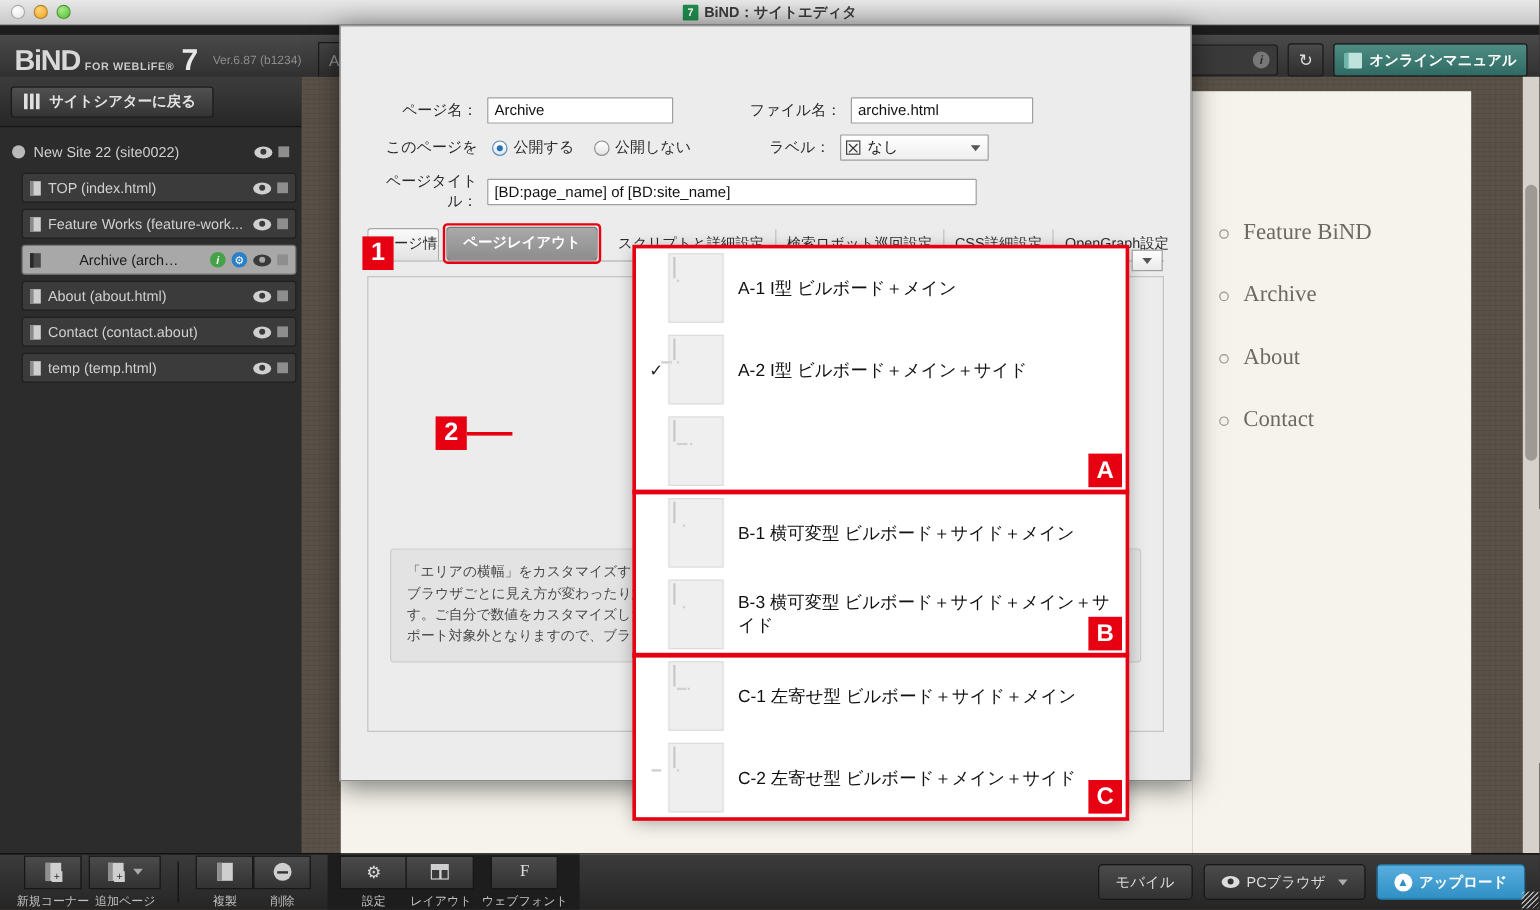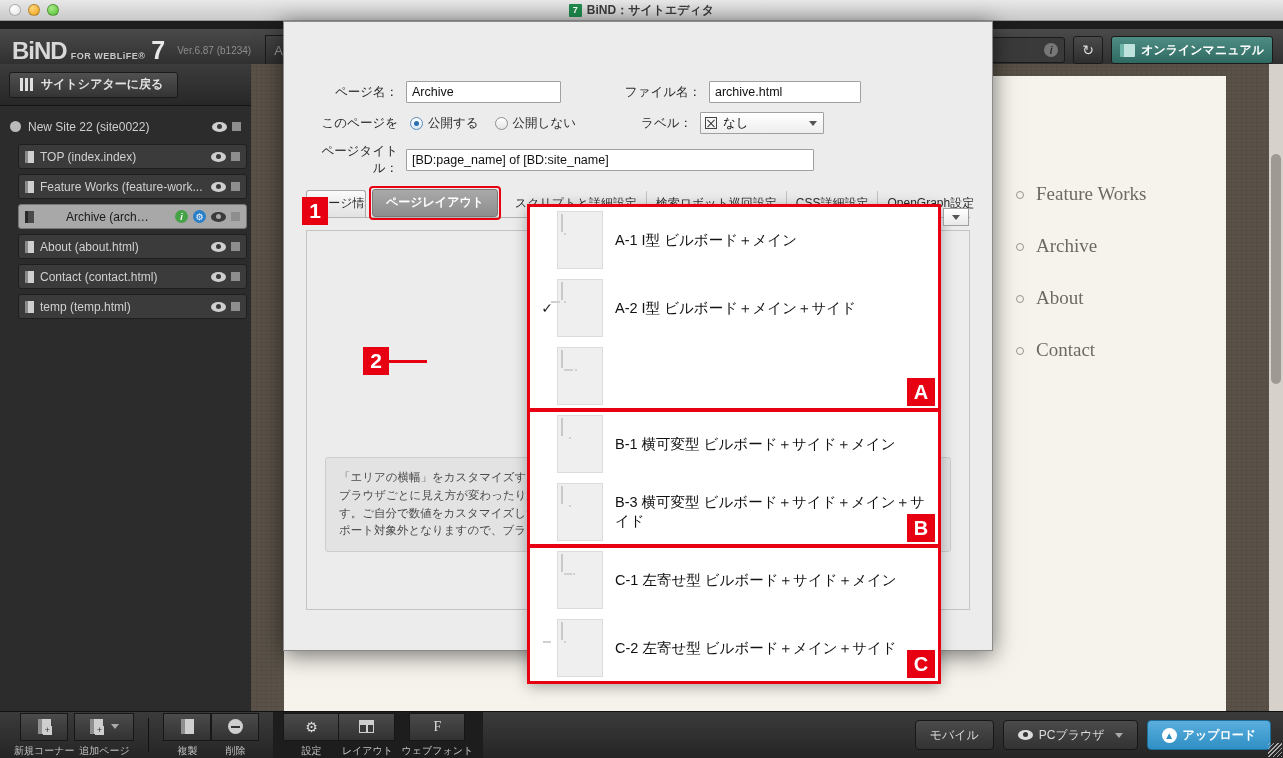--- a/index.html
+++ b/index.html
@@ -387,21 +387,21 @@
     <div class="sp-title">Archive</div>
     <div class="sp-hero">
       <div class="sp-credit">©iStockphoto.com/Forest Woodward</div>
     </div>
     <div class="sp-img2">
       <span class="win-arch l"></span>
       <span class="win-arch r"></span>
     </div>
   </div>
   <div class="sitenav">
-    <div class="navitem">Feature Works</div>
+    <div class="navitem">Feature BiND</div>
     <div class="navitem">Archive</div>
     <div class="navitem">About</div>
     <div class="navitem">Contact</div>
   </div>
   <div class="scroll-track">
     <div class="scroll-thumb"></div>
   </div>
 </div>
 
 <div class="sidebar">
@@ -420,21 +420,21 @@
       <span class="sitedot"></span>
       <span class="tname">New Site 22 (site0022)</span>
       <span class="tree-icons">
         <span class="eye"></span>
         <span class="sq"></span>
       </span>
     </div>
 
     <div class="tree-row page">
       <span class="pgicon"></span>
-      <span class="tname">TOP (index.index)</span>
+      <span class="tname">TOP (index.html)</span>
       <span class="tree-icons">
         <span class="eye"></span>
         <span class="sq"></span>
       </span>
     </div>
 
     <div class="tree-row page">
       <span class="pgicon"></span>
       <span class="tname">Feature Works (feature-work...</span>
       <span class="tree-icons">
@@ -458,21 +458,21 @@
       <span class="pgicon"></span>
       <span class="tname">About (about.html)</span>
       <span class="tree-icons">
         <span class="eye"></span>
         <span class="sq"></span>
       </span>
     </div>
 
     <div class="tree-row page">
       <span class="pgicon"></span>
-      <span class="tname">Contact (contact.html)</span>
+      <span class="tname">Contact (contact.about)</span>
       <span class="tree-icons">
         <span class="eye"></span>
         <span class="sq"></span>
       </span>
     </div>
 
     <div class="tree-row page">
       <span class="pgicon"></span>
       <span class="tname">temp (temp.html)</span>
       <span class="tree-icons">

